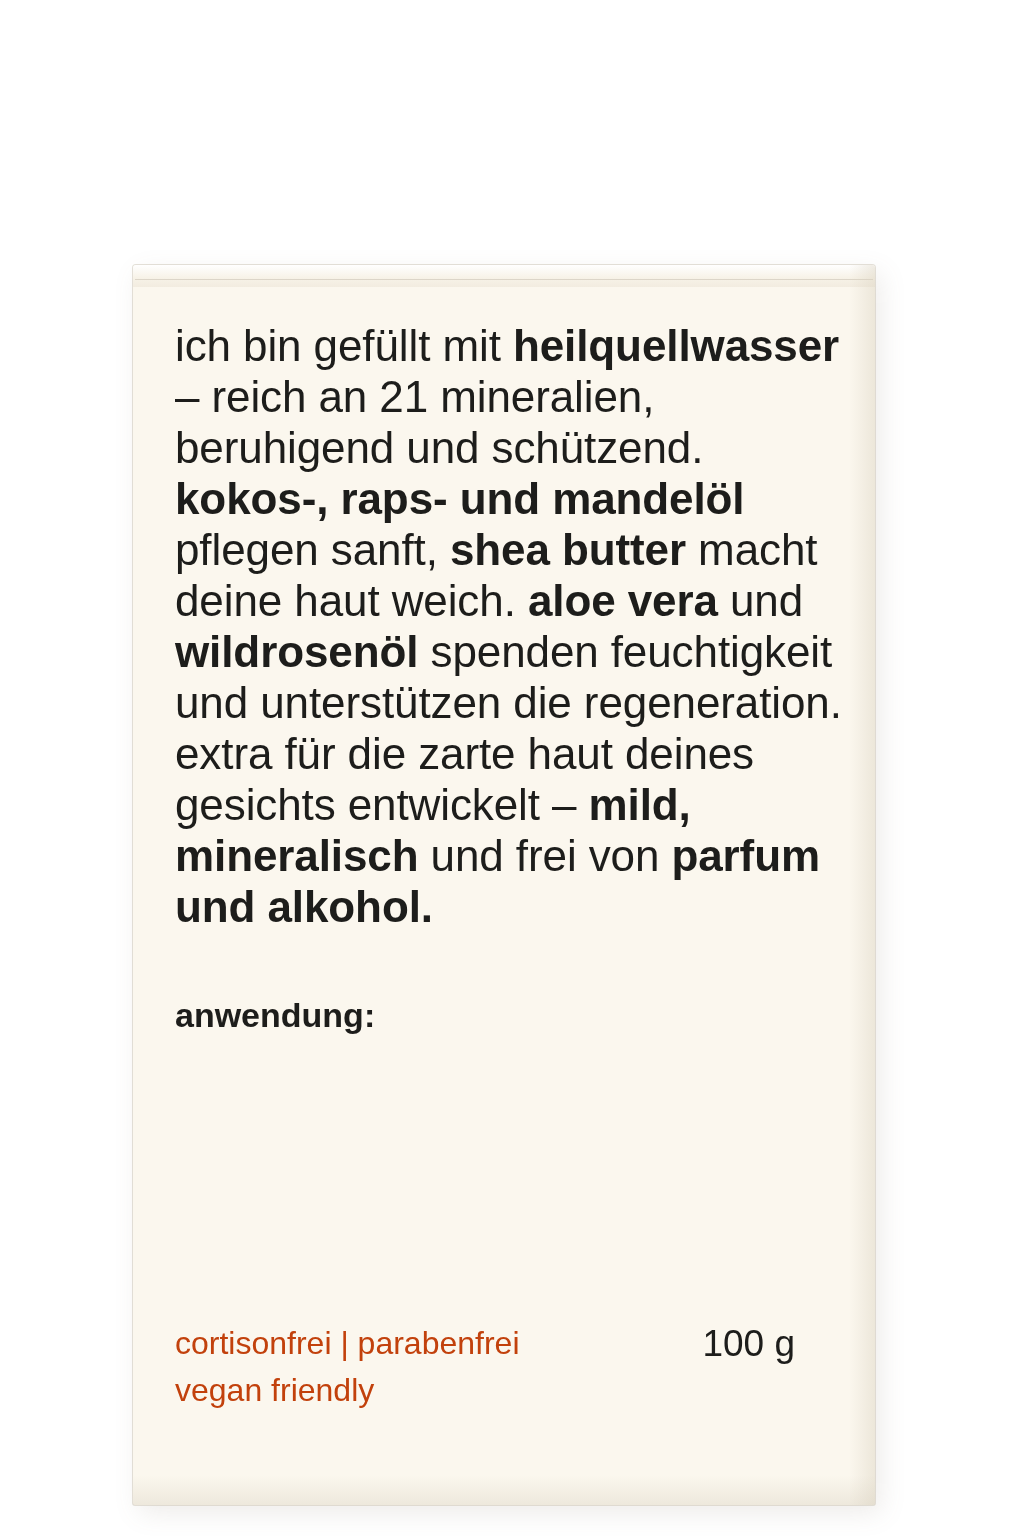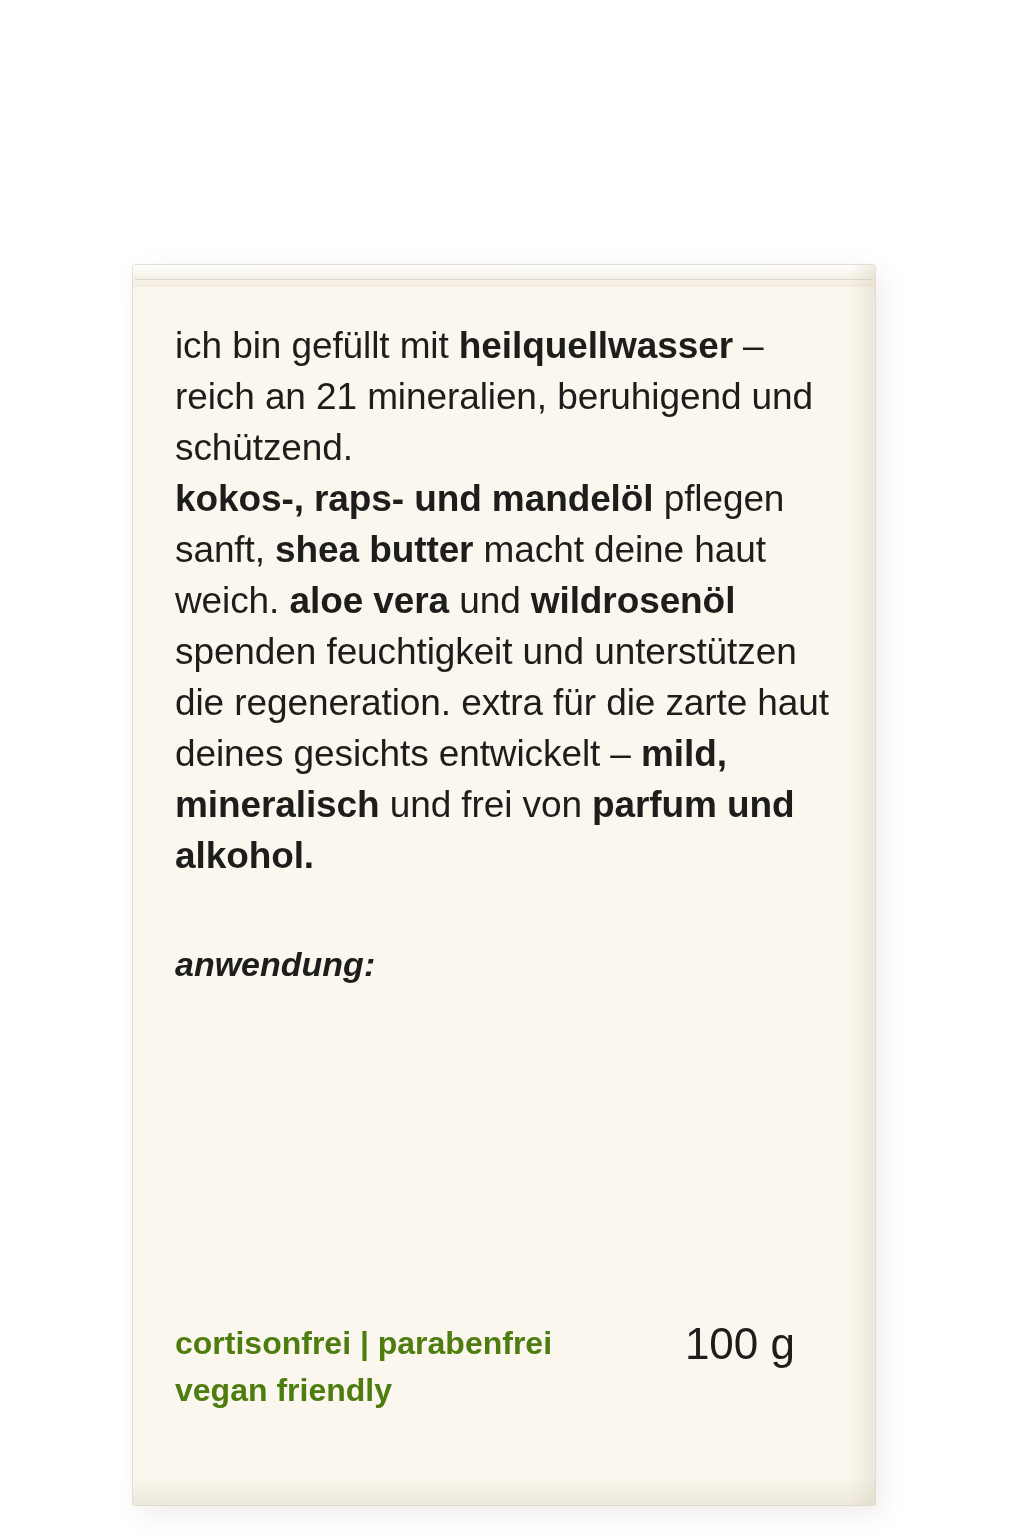--- a/index.html
+++ b/index.html
@@ -70,57 +70,57 @@
 
   #label-content {
     position: absolute;
     left: 42px;
     top: 55px;
     width: 668px;
   }
 
   .para {
     color: #1d1d1b;
-    font-size: 37px;
+    font-size: 44px;
     line-height: 51px;
     letter-spacing: -0.1px;
     font-weight: 400;
     margin: 0;
   }
   .para b { font-weight: 700; }
 
   #ingredients-block { margin-bottom: 0; }
 
-  #usage-block { margin-top: 58px; font-style: italic; }
+  #usage-block { margin-top: 58px; }
   #usage-heading {
     color: #1d1d1b;
     font-size: 34px;
     line-height: 51px;
     font-weight: 700;
     margin: 0;
   }
 
   #footer-row {
     position: absolute;
     left: 42px;
     right: 42px;
     top: 1055px;
     display: flex;
     align-items: flex-start;
     justify-content: space-between;
   }
   #claims {
-    color: #4d7c0f;
+    color: #c2410c;
     font-size: 32px;
     line-height: 47px;
-    font-weight: 700;
+    font-weight: 400;
   }
   #weight {
     color: #1d1d1b;
-    font-size: 44px;
+    font-size: 37px;
     line-height: 47px;
     font-weight: 400;
     padding-right: 38px;
     white-space: nowrap;
     text-align: center;
   }
 </style>
 </head>
 <body>
 

